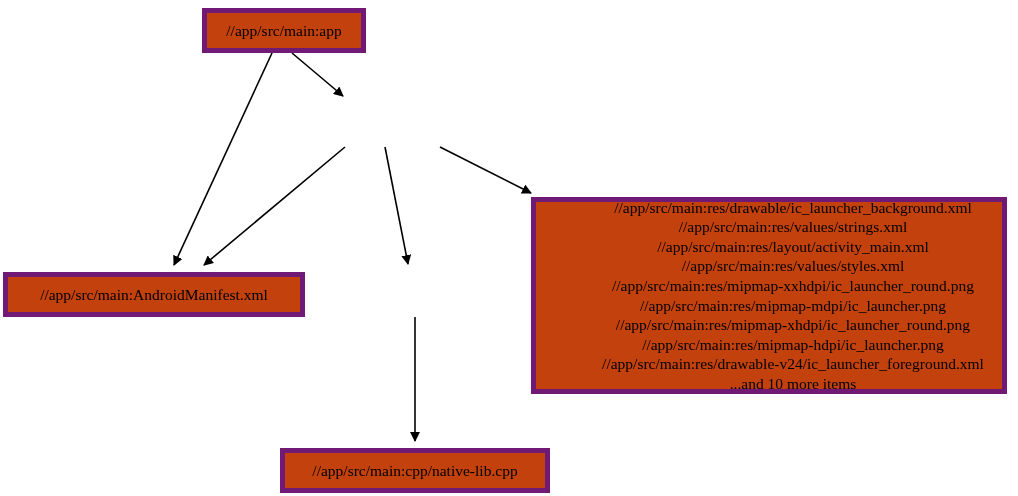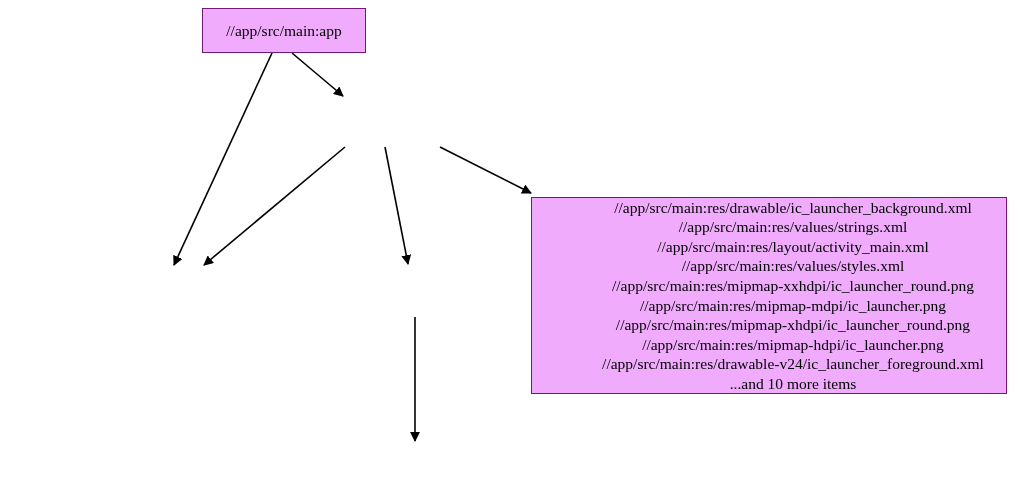--- a/index.html
+++ b/index.html
@@ -22,22 +22,22 @@
   #edge-layer {
     position: absolute;
     left: 0;
     top: 0;
     width: 1018px;
     height: 496px;
   }
   .node {
     position: absolute;
     box-sizing: border-box;
-    border: 1px solid #701a75;
-    background: #f0abfc;
+    border: 5px solid #701a75;
+    background: #c2410c;
     display: flex;
     align-items: center;
     justify-content: center;
     text-align: center;
     line-height: 1.0;
     z-index: 2;
   }
   .node .node-label {
     display: block;
     width: 100%;
@@ -81,29 +81,35 @@
     <path d="M 440 147 L 531 193" fill="none" stroke="#000000" stroke-width="1.6" marker-end="url(#arrow)"></path>
 
     <path d="M 415 317 L 415 441" fill="none" stroke="#000000" stroke-width="1.6" marker-end="url(#arrow)"></path>
   </svg>
 
   <div class="node node-app">
     <span class="node-label">//app/src/main:app</span>
   </div>
 
 
+  <div class="node node-manifest">
+    <span class="node-label">//app/src/main:AndroidManifest.xml</span>
+  </div>
 
 
   <div class="node node-res">
     <span class="node-label">//app/src/main:res/drawable/ic_launcher_background.xml
 //app/src/main:res/values/strings.xml
 //app/src/main:res/layout/activity_main.xml
 //app/src/main:res/values/styles.xml
 //app/src/main:res/mipmap-xxhdpi/ic_launcher_round.png
 //app/src/main:res/mipmap-mdpi/ic_launcher.png
 //app/src/main:res/mipmap-xhdpi/ic_launcher_round.png
 //app/src/main:res/mipmap-hdpi/ic_launcher.png
 //app/src/main:res/drawable-v24/ic_launcher_foreground.xml
 ...and 10 more items</span>
   </div>
 
+  <div class="node node-cpp">
+    <span class="node-label">//app/src/main:cpp/native-lib.cpp</span>
+  </div>
 
 </div>
 
 </body></html>

